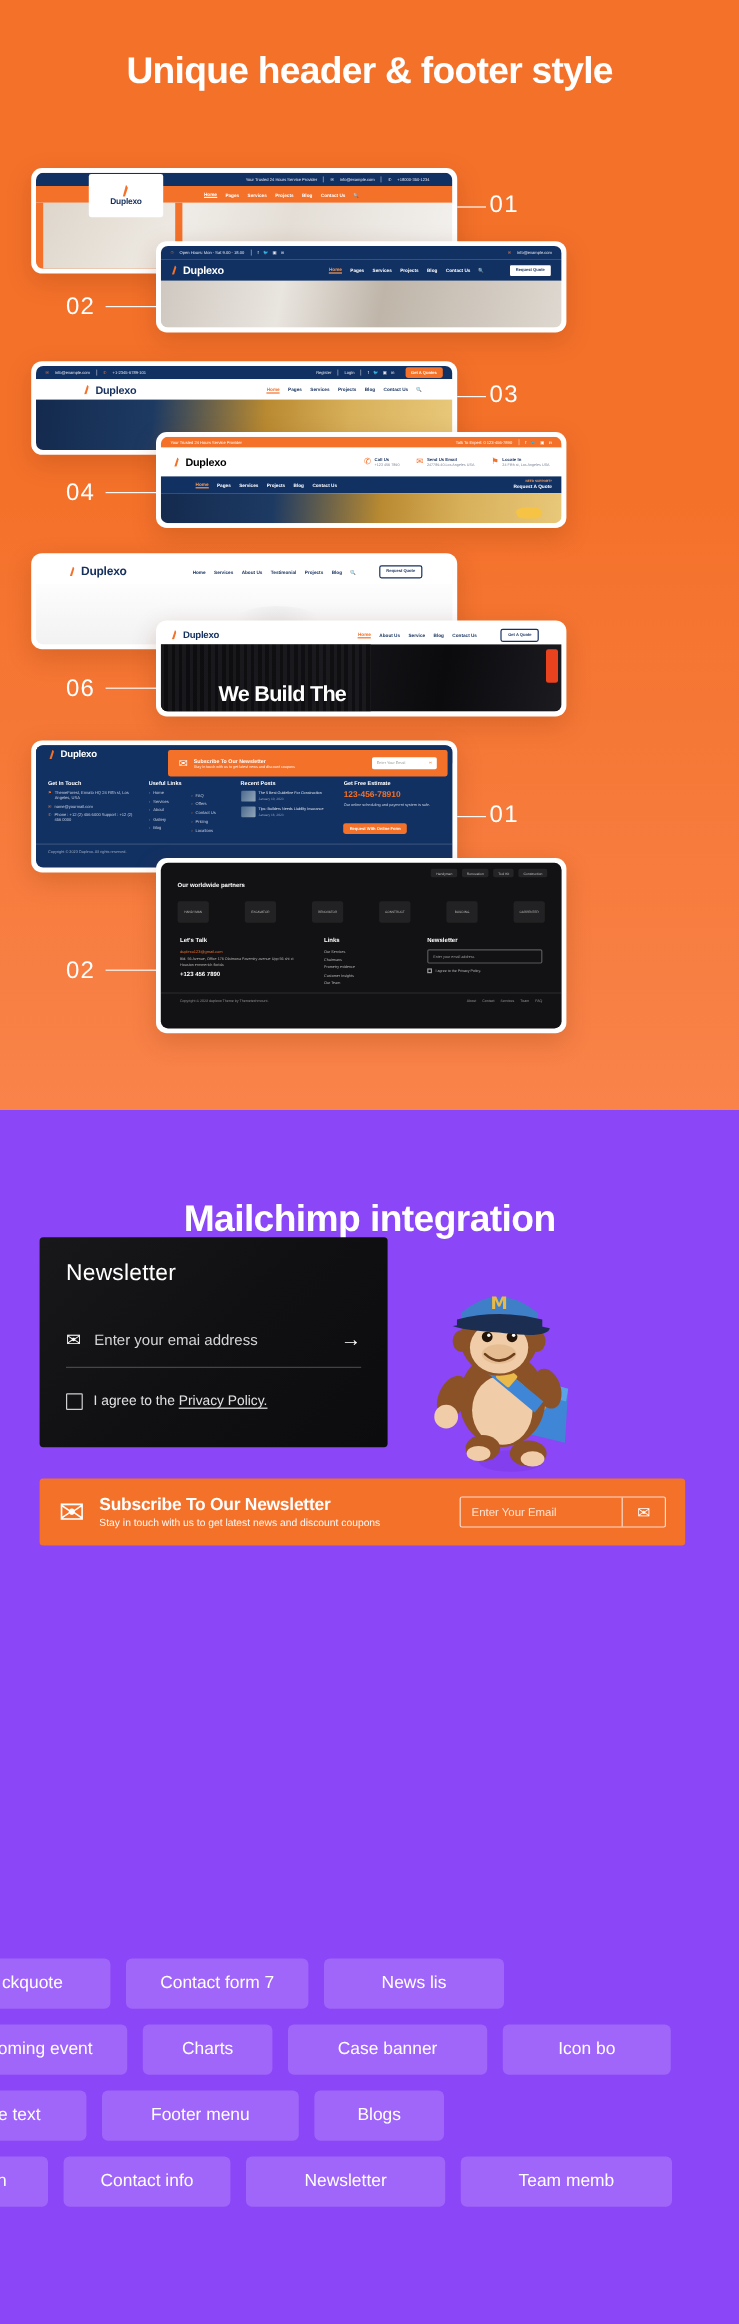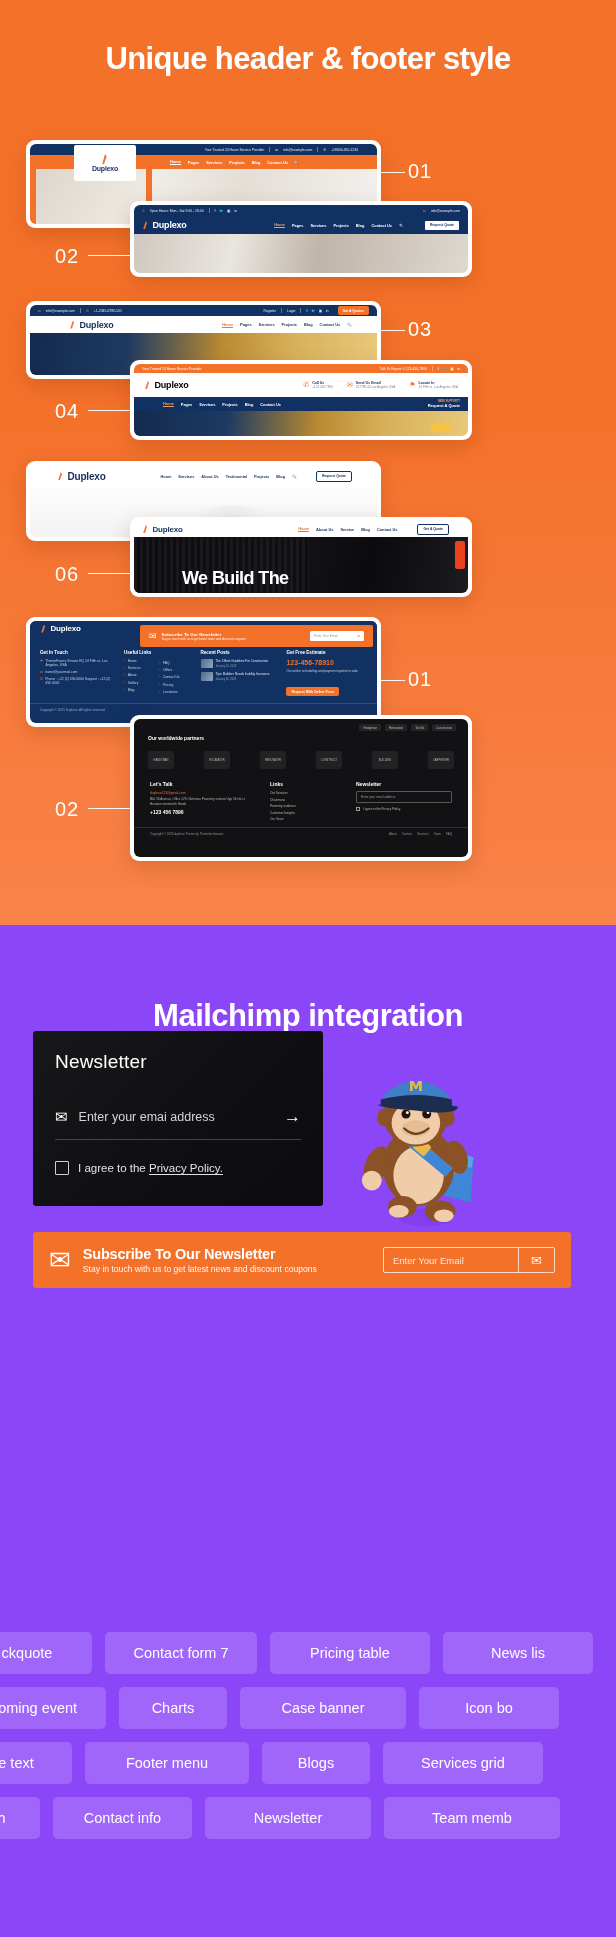--- a/index.html
+++ b/index.html
@@ -706,34 +706,32 @@
     <div class="bt">
       <span style="font-size:13px;">✉</span>
     </div>
   </div>
 </div>
 
 <div class="sec-pills">
   <div class="pill-row" style="margin-left:-38px;">
     <div class="pill" style="width:130px;">ckquote</div>
     <div class="pill" style="width:152px;">Contact form 7</div>
-    <div class="pill" style="width:160px;">Pricing table</div>
     <div class="pill" style="width:150px;">News lis</div>
   </div>
   <div class="pill-row" style="margin-left:-46px;">
     <div class="pill" style="width:152px;">pcoming event</div>
     <div class="pill" style="width:108px;">Charts</div>
     <div class="pill" style="width:166px;">Case banner</div>
     <div class="pill" style="width:140px;">Icon bo</div>
   </div>
   <div class="pill-row" style="margin-left:-40px;">
     <div class="pill" style="width:112px;">e text</div>
     <div class="pill" style="width:164px;">Footer menu</div>
     <div class="pill" style="width:108px;">Blogs</div>
-    <div class="pill" style="width:160px;">Services grid</div>
   </div>
   <div class="pill-row" style="margin-left:-44px;">
     <div class="pill" style="width:84px;">ch</div>
     <div class="pill" style="width:139px;">Contact info</div>
     <div class="pill" style="width:166px;">Newsletter</div>
     <div class="pill" style="width:176px;">Team memb</div>
   </div>
 </div>
 
 </body></html>

